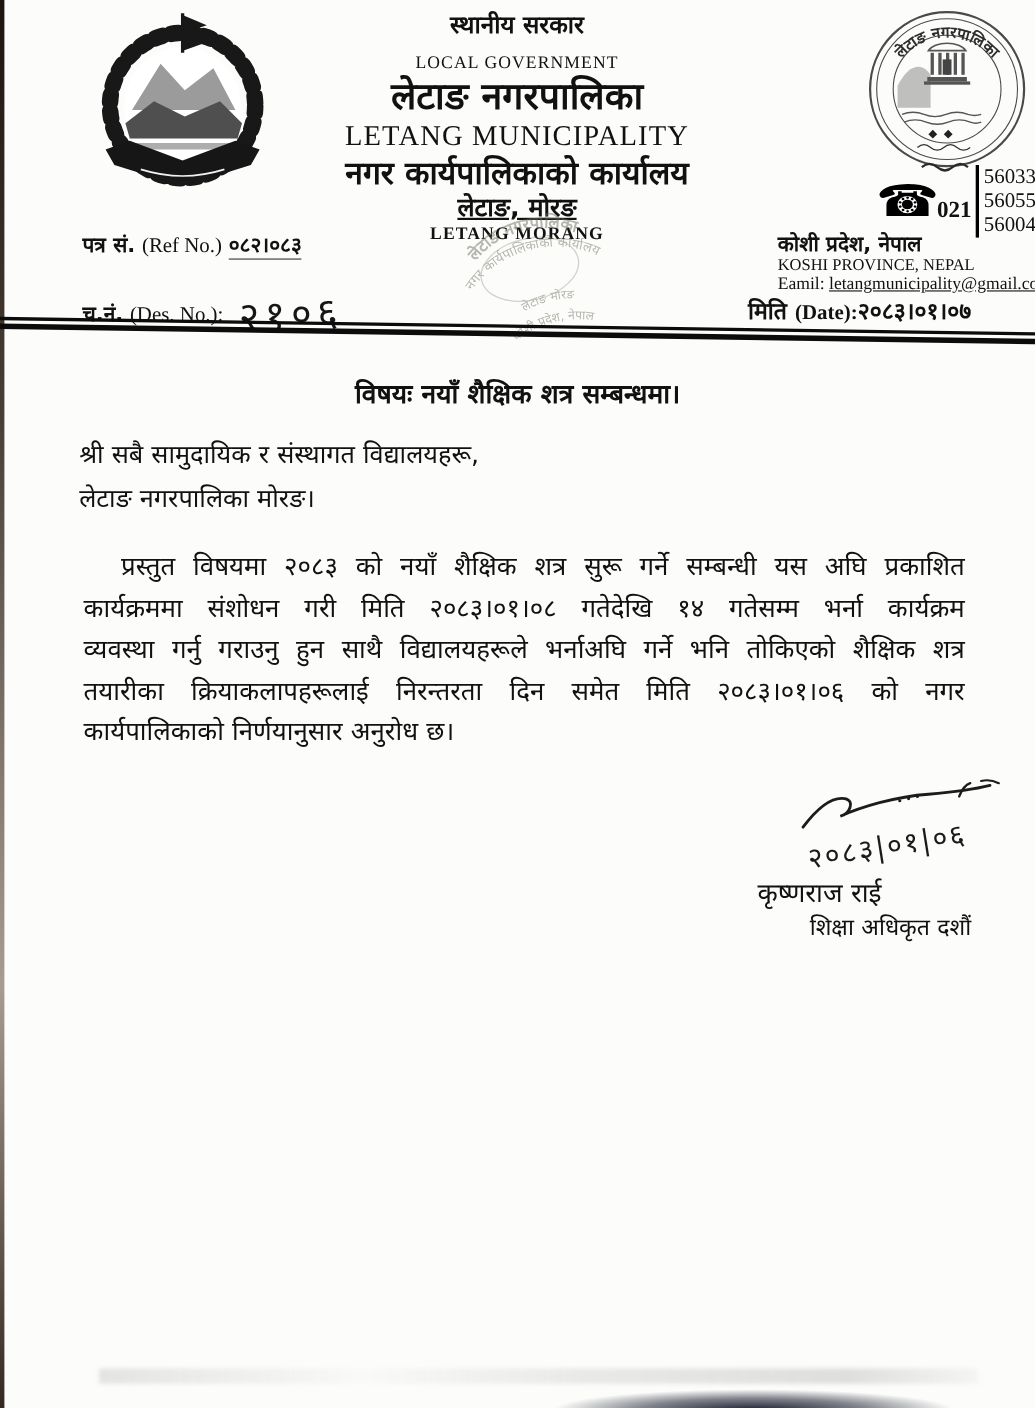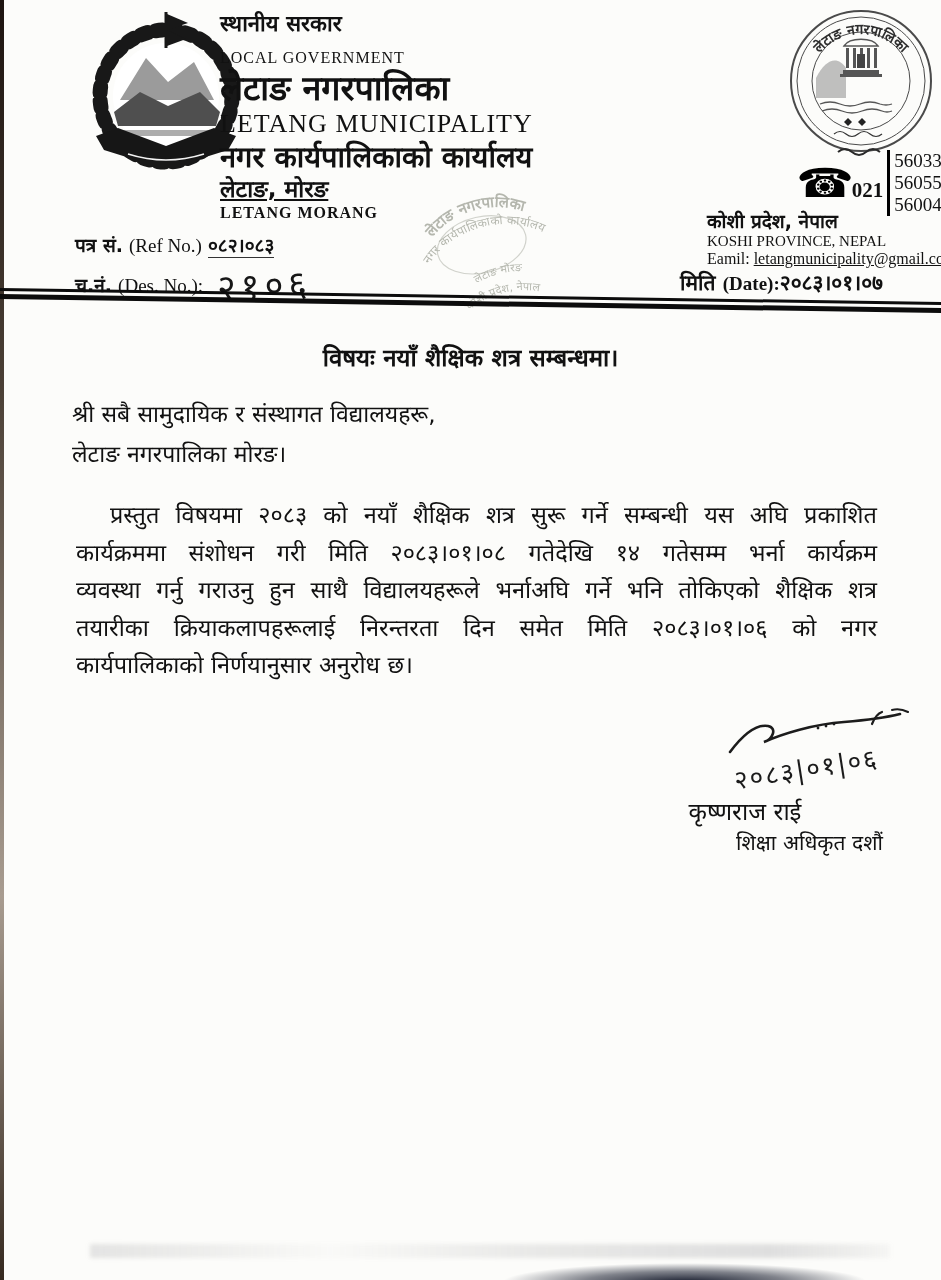--- a/index.html
+++ b/index.html
@@ -12,40 +12,40 @@
   .edge-left{position:absolute;left:0;top:0;width:4px;height:100%;
     background:linear-gradient(#1d1410,#4a3f35 30%,#a89c90 70%,#35291f);}
   .bottom-smudge{position:absolute;left:90px;top:1244px;width:800px;height:14px;
     background:linear-gradient(90deg,rgba(120,120,125,.18),rgba(120,120,125,.02) 30%,rgba(120,120,125,.14) 55%,rgba(120,120,125,.22) 85%,rgba(120,120,125,.05));
     filter:blur(2px);}
   .bottom-shadow{position:absolute;left:455px;top:1260px;width:460px;height:22px;
     background:radial-gradient(55% 120% at 50% 100%, #1a1f30 0%, rgba(26,31,48,.55) 40%, rgba(26,31,48,0) 72%);}
   
   .emblem{position:absolute;left:78px;top:4px;}
   .seal{position:absolute;left:786px;top:6px;}
-  .head-center{position:absolute;left:220px;top:12px;width:500px;line-height:1.12;}
+  .head-center{position:absolute;left:220px;top:12px;width:500px;text-align:center;line-height:1.12;}
   .np-sm{font-size:22px;font-weight:bold;}
   .en-sm{font-family:"Liberation Serif",serif;font-size:16px;letter-spacing:1px;margin-top:12px;}
   .np-xl{font-size:34px;font-weight:bold;margin-top:2px;}
   .en-md{font-family:"Liberation Serif",serif;font-size:26px;letter-spacing:1px;margin-top:2px;}
   .np-lg{font-size:29px;font-weight:bold;margin-top:3px;}
   .np-md{font-size:23px;font-weight:bold;margin-top:4px;text-decoration:underline;}
   .en-sm-b{font-family:"Liberation Serif",serif;font-size:16px;font-weight:bold;letter-spacing:1px;margin-top:1px;}
   
   .phone-block{position:absolute;left:800px;top:150px;display:flex;align-items:center;}
   .phone-icon{font-size:40px;line-height:40px;color:#000;transform:scaleX(1.15);}
   .phone-code{font-family:"Liberation Serif",serif;font-size:21px;font-weight:bold;margin:14px 2px 0 2px;}
   .phone-divider{border-left:3px solid #000;height:66px;margin:0 4px 0 2px;}
   .phone-list{font-family:"Liberation Serif",serif;font-size:19px;line-height:22px;}
   .province-np{position:absolute;left:707px;top:208px;font-size:19px;font-weight:bold;}
   .province-en{position:absolute;left:707px;top:233px;font-family:"Liberation Serif",serif;font-size:15px;}
   .email-line{position:absolute;left:707px;top:250px;font-family:"Liberation Serif",serif;font-size:16px;white-space:nowrap;}
   .email-line .addr{text-decoration:underline;}
   
-  .ref-line{position:absolute;left:75px;top:232px;font-size:19px;}
+  .ref-line{position:absolute;left:75px;top:209px;font-size:19px;}
   .des-line{position:absolute;left:75px;top:260px;font-size:19px;}
   .lab-np{font-weight:bold;}
   .lab-en{font-family:"Liberation Serif",serif;font-size:19px;}
   .ref-val{font-weight:bold;border-bottom:1px solid #333;padding-bottom:1px;}
   .handwrit{display:inline-block;font-size:36px;letter-spacing:5px;transform:rotate(-3deg);margin-left:8px;vertical-align:-6px;color:#161616;}
   .date-line{position:absolute;right:58px;top:268px;font-size:21px;font-weight:bold;}
   .date-line .lab-en{font-weight:bold;}
   
   .ink-stamp{position:absolute;left:372px;top:190px;width:220px;opacity:.5;transform:rotate(-13deg);}
   

